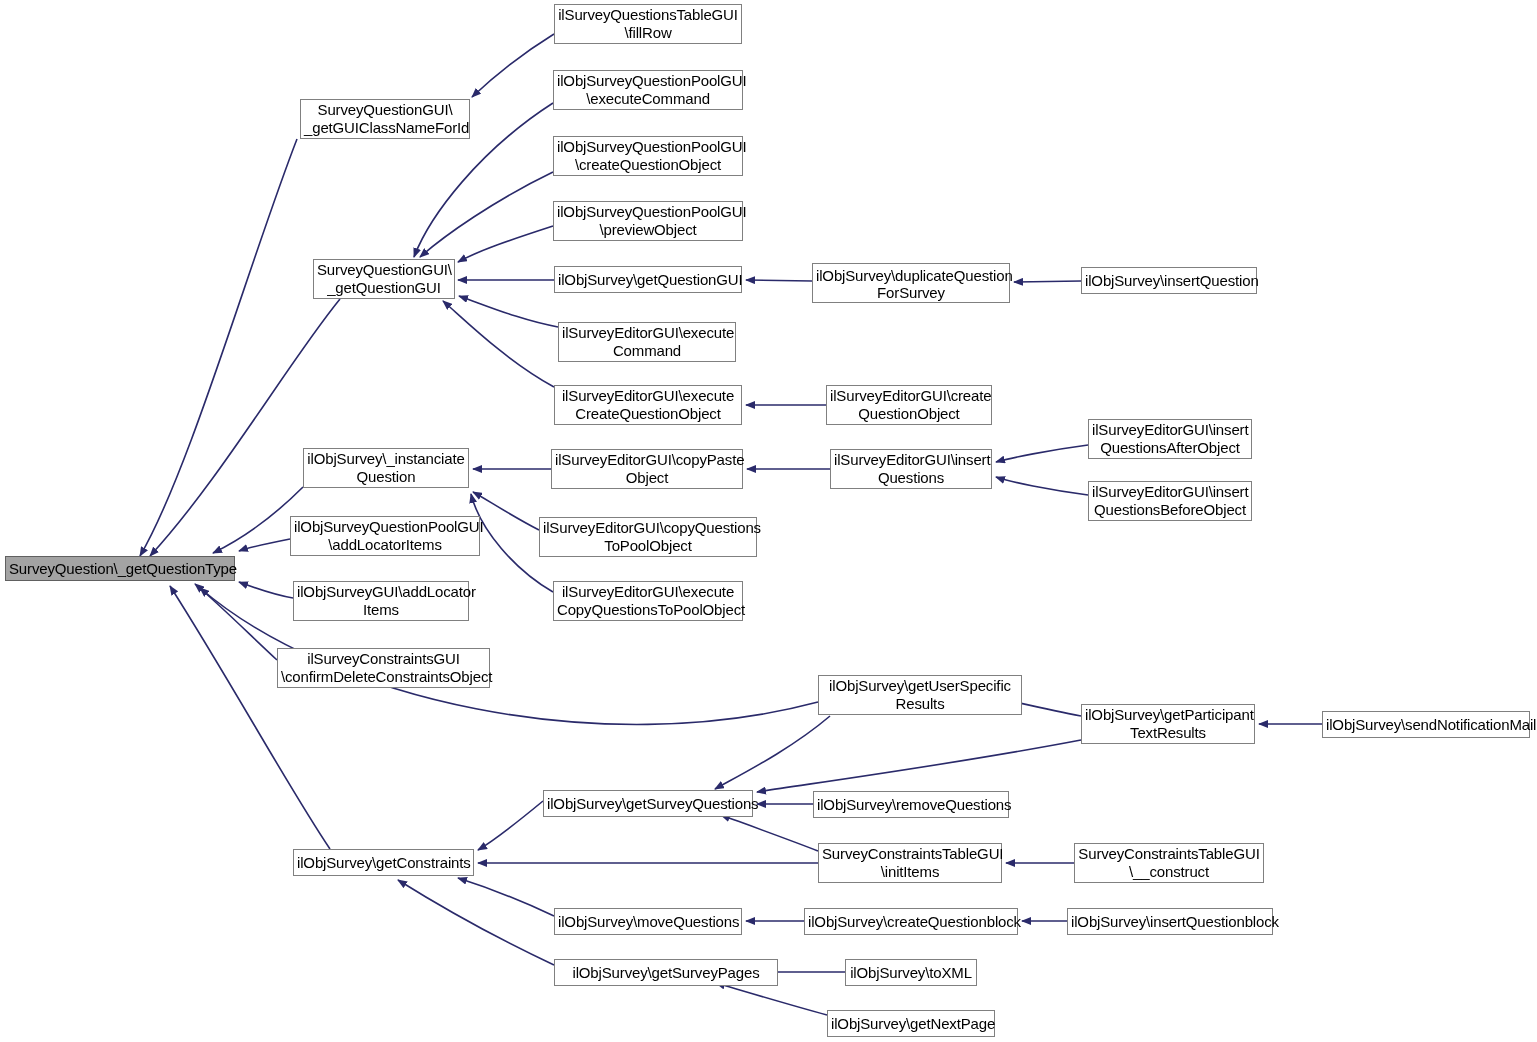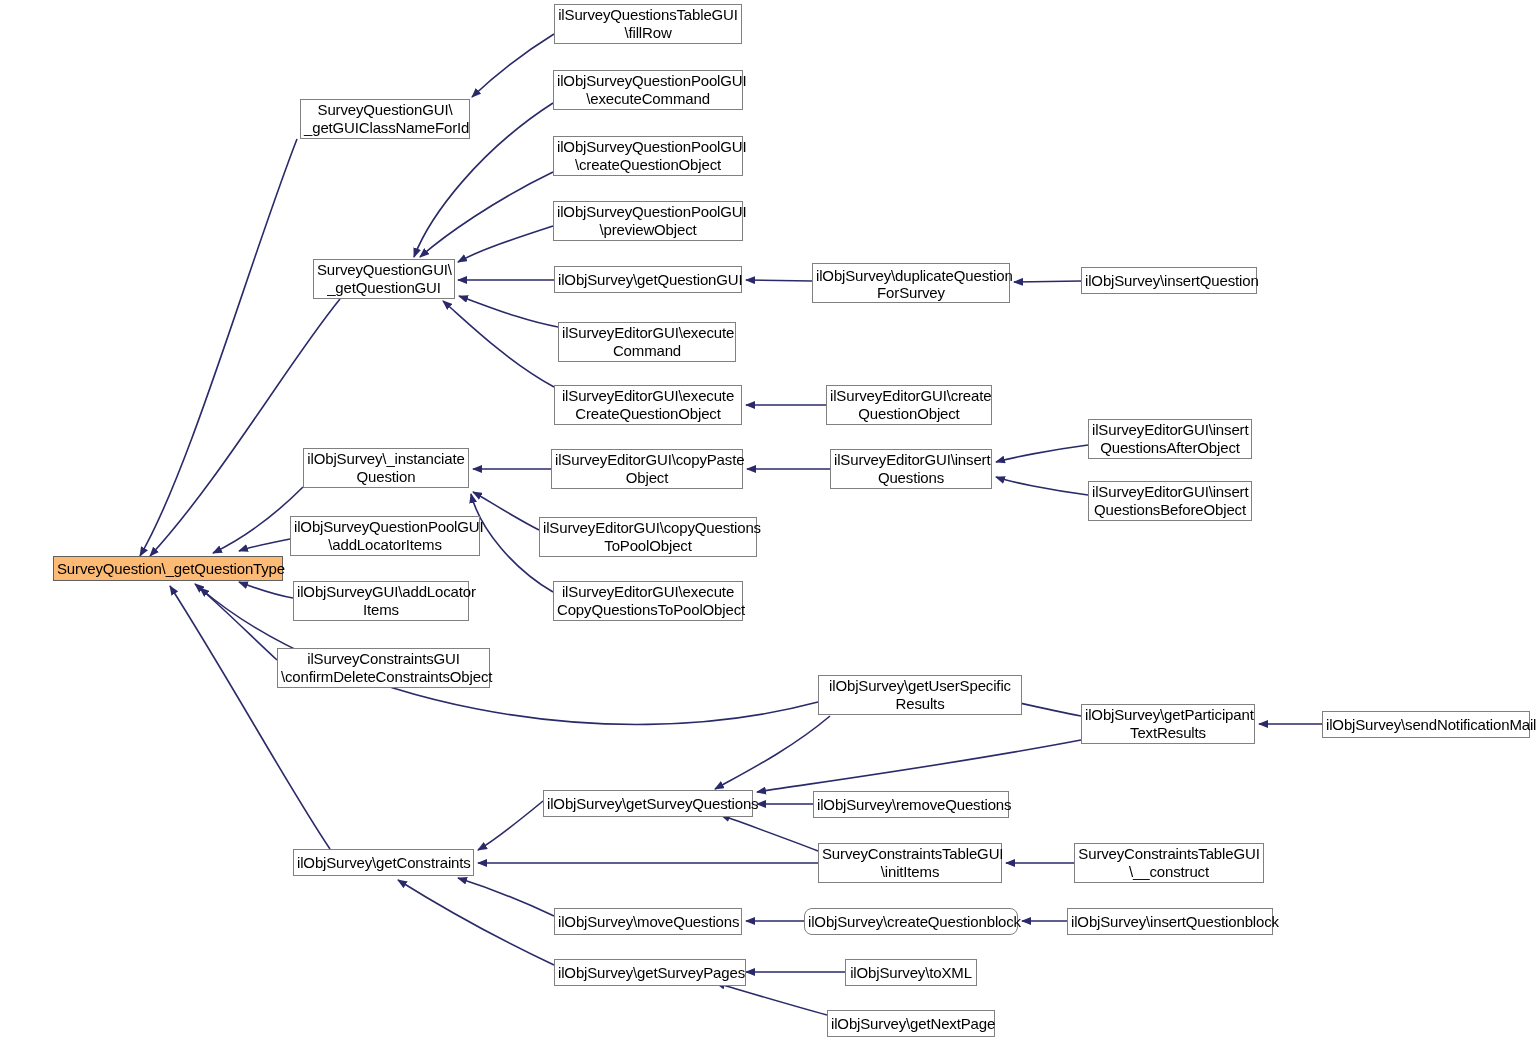--- a/index.html
+++ b/index.html
@@ -3,21 +3,21 @@
 <meta charset="utf-8">
 <style>
   html,body{margin:0;padding:0;background:#ffffff;}
   #canvas{position:relative;width:1537px;height:1042px;background:#ffffff;
     font-family:"Liberation Sans","DejaVu Sans",sans-serif;overflow:hidden;}
   #edges{position:absolute;left:0;top:0;width:1537px;height:1042px;}
   .node{position:absolute;box-sizing:border-box;background:#ffffff;
     border:1px solid #808080;display:flex;align-items:center;justify-content:center;
     text-align:center;color:#000000;font-size:15px;line-height:1.18;
     letter-spacing:-0.15px;white-space:pre-line;padding:0 3px;}
-  .node.root{background:#fdba74;border-color:#606060;margin-left:48px;}
+  .node.root{background:#a3a3a3;border-color:#606060;}
   .node .lbl{display:block;width:100%;}
 </style>
 </head>
 <body>
 
 <div id="canvas">
   <svg id="edges" viewBox="0 0 1537 1042" xmlns="http://www.w3.org/2000/svg">
     <defs>
       <marker id="ah" markerWidth="10" markerHeight="8" refX="9" refY="4" orient="auto" markerUnits="userSpaceOnUse">
         <path d="M0,0 L10,4 L0,8 Z" fill="#2a2a6a"></path>
@@ -115,19 +115,19 @@
 TextResults</span></div>
       <div class="node" style="left: 1322px; top: 711px; width: 208px; height: 27px;"><span class="lbl">ilObjSurvey\sendNotificationMail</span></div>
       <div class="node" style="left: 543px; top: 790px; width: 210px; height: 27px;"><span class="lbl">ilObjSurvey\getSurveyQuestions</span></div>
       <div class="node" style="left: 813px; top: 791px; width: 196px; height: 27px;"><span class="lbl">ilObjSurvey\removeQuestions</span></div>
       <div class="node" style="left: 293px; top: 849px; width: 181px; height: 27px;"><span class="lbl">ilObjSurvey\getConstraints</span></div>
       <div class="node" style="left: 818px; top: 843px; width: 184px; height: 40px;"><span class="lbl">SurveyConstraintsTableGUI
 \initItems</span></div>
       <div class="node" style="left: 1074px; top: 843px; width: 190px; height: 40px;"><span class="lbl">SurveyConstraintsTableGUI
 \__construct</span></div>
       <div class="node" style="left: 554px; top: 908px; width: 188px; height: 27px;"><span class="lbl">ilObjSurvey\moveQuestions</span></div>
-      <div class="node" style="left: 804px; top: 908px; width: 214px; height: 27px; border-radius: 8px;"><span class="lbl">ilObjSurvey\createQuestionblock</span></div>
+      <div class="node" style="left: 804px; top: 908px; width: 214px; height: 27px;"><span class="lbl">ilObjSurvey\createQuestionblock</span></div>
       <div class="node" style="left: 1067px; top: 908px; width: 206px; height: 27px;"><span class="lbl">ilObjSurvey\insertQuestionblock</span></div>
-      <div class="node" style="left: 554px; top: 959px; width: 192px; height: 27px;"><span class="lbl">ilObjSurvey\getSurveyPages</span></div>
+      <div class="node" style="left: 554px; top: 959px; width: 224px; height: 27px;"><span class="lbl">ilObjSurvey\getSurveyPages</span></div>
       <div class="node" style="left: 845px; top: 959px; width: 132px; height: 27px;"><span class="lbl">ilObjSurvey\toXML</span></div>
       <div class="node" style="left: 827px; top: 1010px; width: 168px; height: 27px;"><span class="lbl">ilObjSurvey\getNextPage</span></div>
     </div>
 </div>
 
 </body></html>

